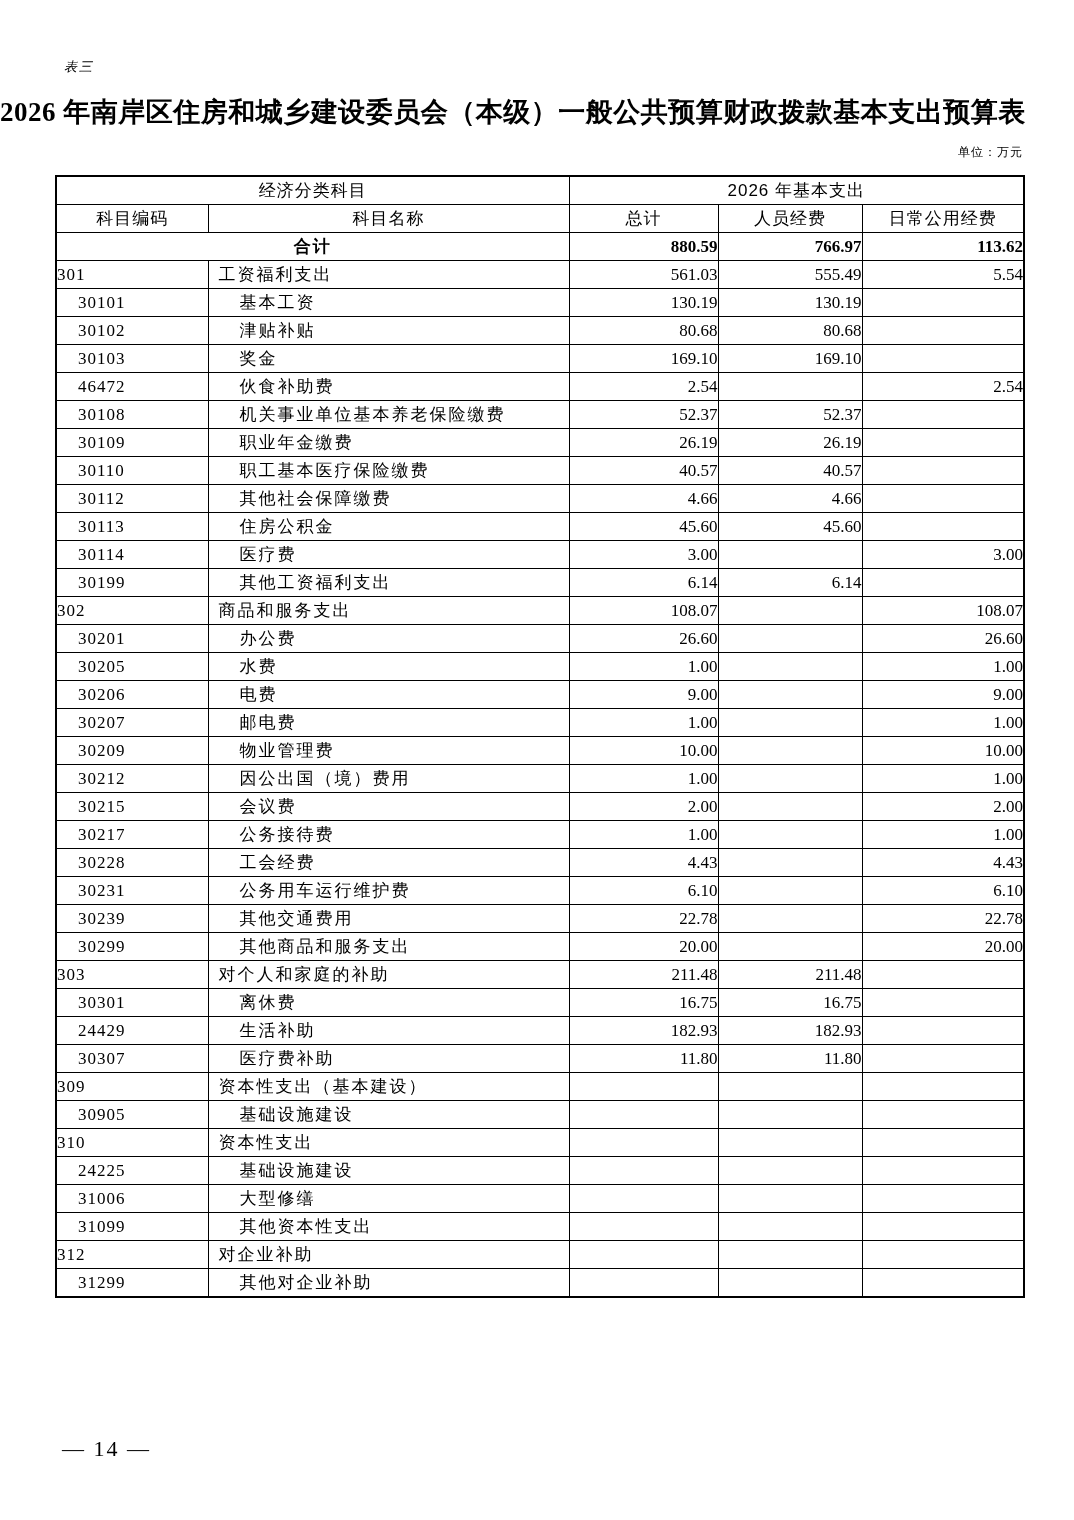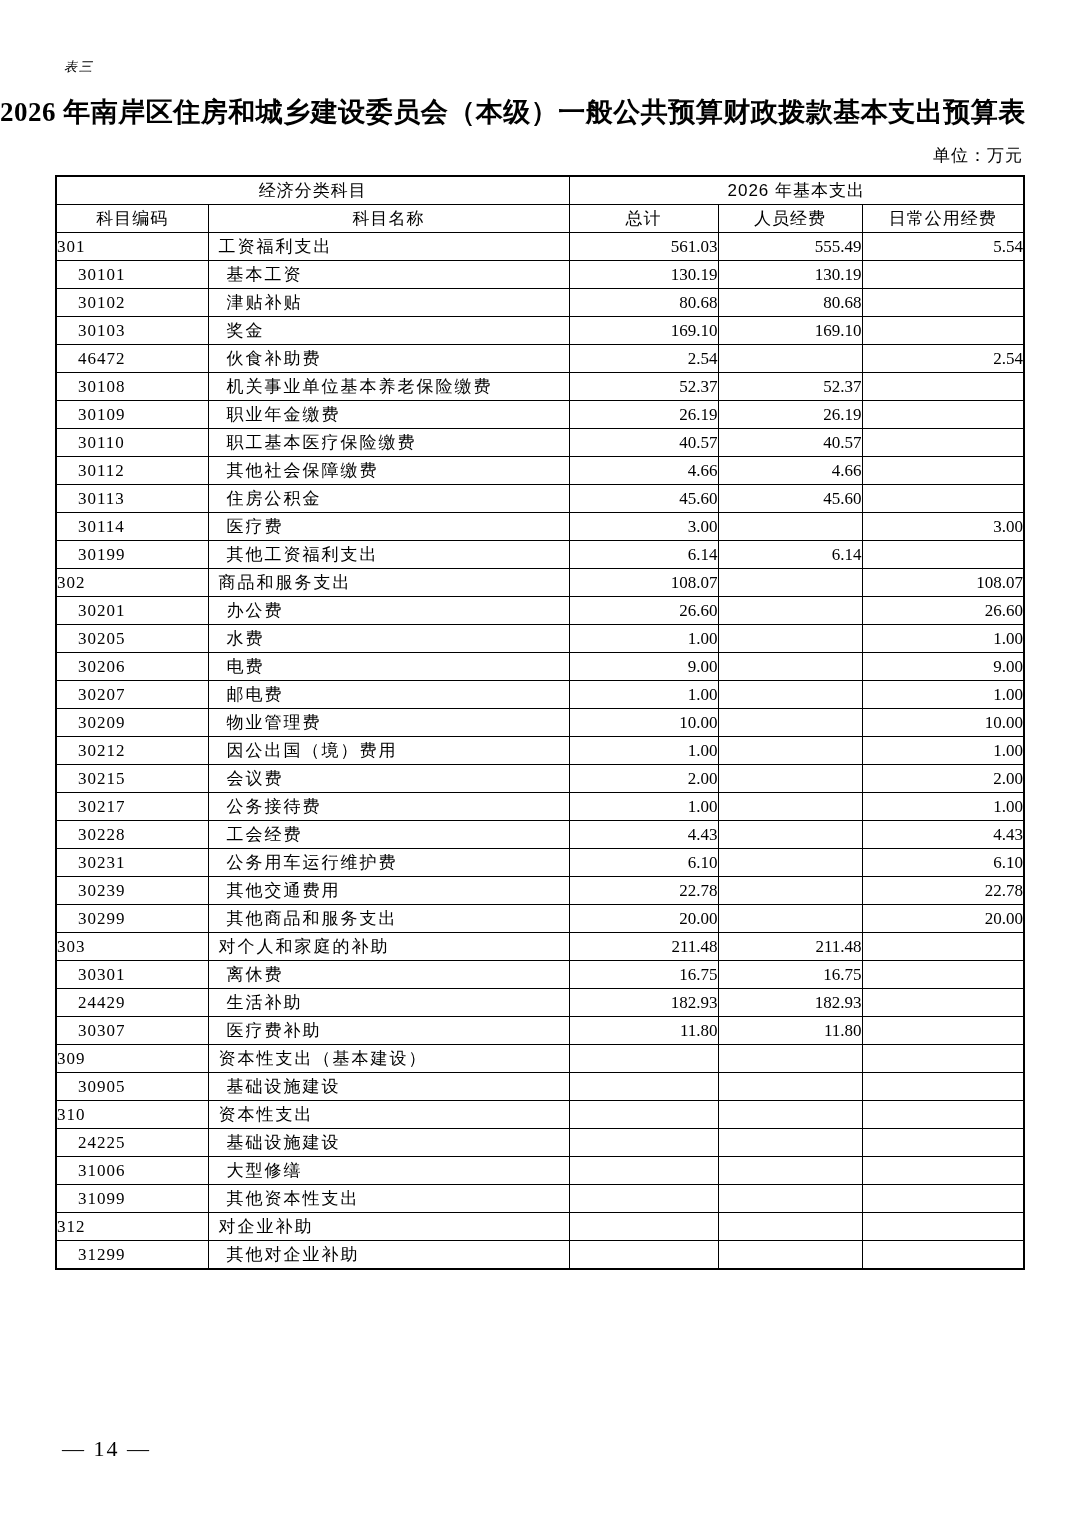--- a/index.html
+++ b/index.html
@@ -32,21 +32,21 @@
     text-align: center;
     font-size: 27px;
     font-weight: bold;
     letter-spacing: 0.5px;
     white-space: nowrap;
   }
   .unit-note {
     position: absolute;
     top: 144px;
     right: 51px;
-    font-size: 17px;
+    font-size: 12px;
     letter-spacing: 1px;
   }
   table.budget {
     position: absolute;
     left: 55px;
     top: 175px;
     width: 968px;
     border-collapse: collapse;
     border: 2px solid #000;
     table-layout: fixed;
@@ -64,21 +64,21 @@
     font-family: "Liberation Sans", "DejaVu Sans", sans-serif;
     font-weight: normal;
     text-align: center;
     letter-spacing: 1px;
   }
   td.code { text-align: left; letter-spacing: 1px; }
   td.code.lvl1 { }
   td.code.lvl2 { padding-left: 21px; }
   td.name { text-align: left; letter-spacing: 2px; }
   td.name.lvl1 { padding-left: 10px; }
-  td.name.lvl2 { padding-left: 18px; }
+  td.name.lvl2 { padding-left: 31px; }
   td.num { text-align: right; padding-right: 12px; }
   tr.total-row td { font-weight: bold; }
   td.total-label {
     text-align: center;
     font-family: "Liberation Sans", "DejaVu Sans", sans-serif;
     letter-spacing: 2px;
   }
   .page-number {
     position: absolute;
     left: 62px;
@@ -113,20 +113,26 @@
       </tr>
       <tr>
         <th>科目编码</th>
         <th>科目名称</th>
         <th>总计</th>
         <th>人员经费</th>
         <th>日常公用经费</th>
       </tr>
     </thead>
     <tbody>
+      <tr class="total-row">
+        <td colspan="2" class="total-label">合计</td>
+        <td class="num">880.59</td>
+        <td class="num">766.97</td>
+        <td class="num">113.62</td>
+      </tr>
     <tr>
           <td class="code lvl1">301</td>
           <td class="name lvl1">工资福利支出</td>
           <td class="num">561.03</td>
           <td class="num">555.49</td>
           <td class="num">5.54</td>
         </tr>
         <tr>
           <td class="code lvl2">30101</td>
           <td class="name lvl2">基本工资</td>

